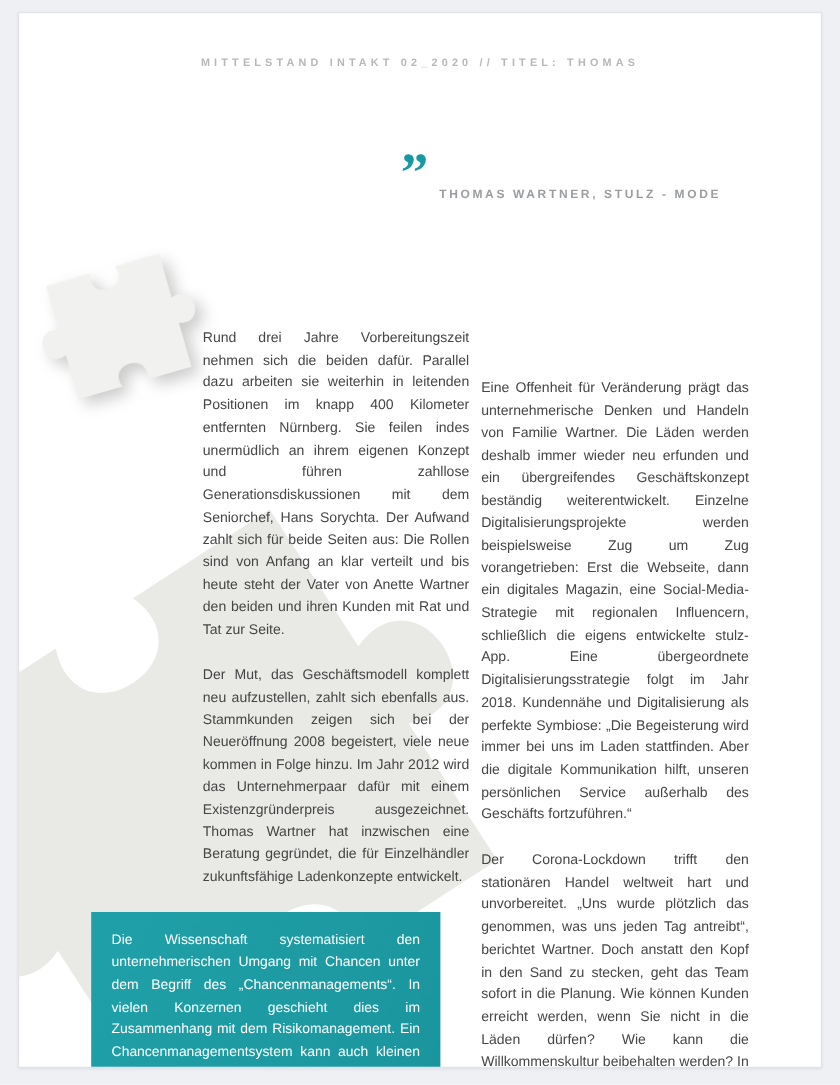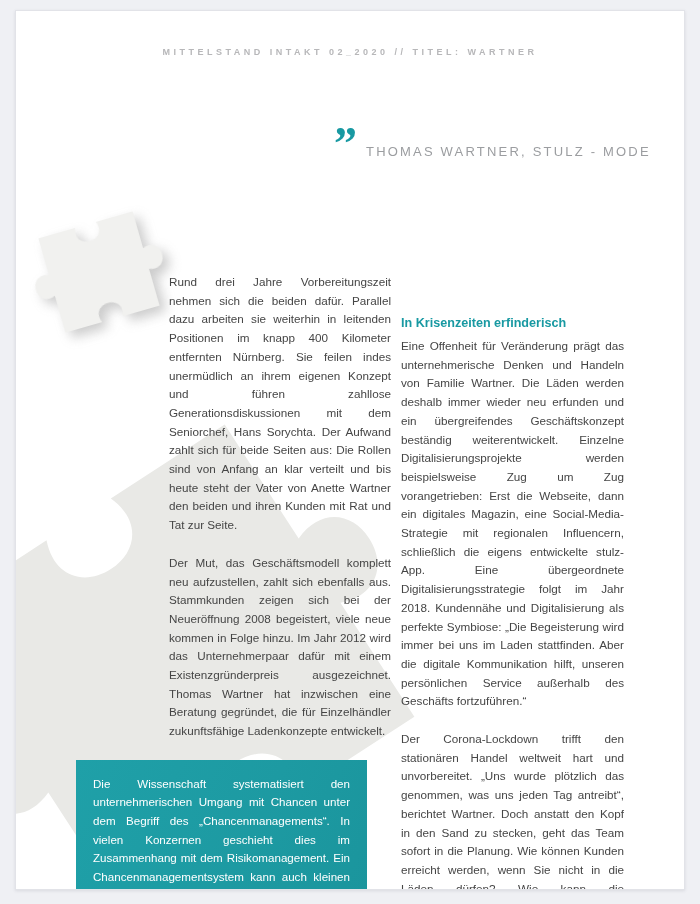--- a/index.html
+++ b/index.html
@@ -64,22 +64,22 @@
   .qclose{
     font-family:"Liberation Serif", serif;
     font-style:normal;font-weight:bold;
     font-size:46px;line-height:0;
     letter-spacing:-5px;
     vertical-align:-15px;
     margin-left:12px;
     color:#1899a2;
   }
   .attrib{
-    margin-top:17px;
-    font-size:13px;font-weight:400;
+    margin-top:30px;
+    font-size:10px;font-weight:700;
     letter-spacing:2.2px;
     color:#9b9da0;
   }
   
   .col{
     position:absolute;
     font-size:11.7px;line-height:18.7px;
     color:#454545;
     text-align:justify;
     z-index:1;
@@ -113,21 +113,21 @@
     width:0;height:0;
     border-top:36px solid #0f7b85;
     border-right:33px solid transparent;
   }
 </style>
 </head>
 <body>
 
 <div class="page">
 
-  <div class="header">MITTELSTAND INTAKT 02_2020 // TITEL: WARTNER</div>
+  <div class="header">MITTELSTAND INTAKT 02_2020 // TITEL: THOMAS</div>
 
   <svg class="puzzle-small" viewBox="-45 -45 290 290" xmlns="http://www.w3.org/2000/svg">
     <path fill="#f1f1ef" d="M0,0 L78,0 C70,20 82,34 100,34 C118,34 130,20 122,0 L200,0 L200,78 C220,70 234,82 234,100 C234,118 220,130 200,122 L200,200 L122,200 C130,180 118,166 100,166 C82,166 70,180 78,200 L0,200 L0,122 C-20,130 -34,118 -34,100 C-34,82 -20,70 0,78 Z"></path>
   </svg>
 
   <svg class="puzzle-big" viewBox="-45 -45 290 290" xmlns="http://www.w3.org/2000/svg">
     <path fill="#e9e9e6" d="M0,0 L78,0 C70,20 82,34 100,34 C118,34 130,20 122,0 L200,0 L200,78 C220,70 234,82 234,100 C234,118 220,130 200,122 L200,200 L122,200 C130,180 118,166 100,166 C82,166 70,180 78,200 L0,200 L0,122 C-20,130 -34,118 -34,100 C-34,82 -20,70 0,78 Z"></path>
   </svg>
 
   <div class="quote">
@@ -141,18 +141,17 @@
     <p>Rund drei Jahre Vorbereitungszeit nehmen sich die beiden dafür. Parallel dazu arbeiten sie weiterhin in leitenden Positionen im knapp 400 Kilometer entfernten Nürnberg. Sie feilen indes unermüdlich an ihrem eigenen Konzept und führen zahllose Generationsdiskussionen mit dem Seniorchef, Hans Sorychta. Der Aufwand zahlt sich für beide Seiten aus: Die Rollen sind von Anfang an klar verteilt und bis heute steht der Vater von Anette Wartner den beiden und ihren Kunden mit Rat und Tat zur Seite.</p>
     <p>Der Mut, das Geschäftsmodell komplett neu aufzustellen, zahlt sich ebenfalls aus. Stammkunden zeigen sich bei der Neueröffnung 2008 begeistert, viele neue kommen in Folge hinzu. Im Jahr 2012 wird das Unternehmerpaar dafür mit einem Existenzgründerpreis ausgezeichnet. Thomas Wartner hat inzwischen eine Beratung gegründet, die für Einzelhändler zukunftsfähige Ladenkonzepte entwickelt.</p>
 
     <div class="infobox">
       <p>Die Wissenschaft systematisiert den unternehmerischen Umgang mit Chancen unter dem Begriff des „Chancenmanagements“. In vielen Konzernen geschieht dies im Zusammenhang mit dem Risikomanagement. Ein Chancenmanagementsystem kann auch kleinen und mittleren Unternehmen helfen, Chancen und Risiken früh zu erkennen und zielgerichtet zu handeln. Mehr Informationen gibt es unter</p>
 
     </div>
   </div>
 
   <div class="col col-right">
-    <h3>In Krisenzeiten erfinderisch</h3>
     <p>Eine Offenheit für Veränderung prägt das unternehmerische Denken und Handeln von Familie Wartner. Die Läden werden deshalb immer wieder neu erfunden und ein übergreifendes Geschäftskonzept beständig weiterentwickelt. Einzelne Digitalisierungsprojekte werden beispielsweise Zug um Zug vorangetrieben: Erst die Webseite, dann ein digitales Magazin, eine Social-Media-Strategie mit regionalen Influencern, schließlich die eigens entwickelte stulz-App. Eine übergeordnete Digitalisierungsstrategie folgt im Jahr 2018. Kundennähe und Digitalisierung als perfekte Symbiose: „Die Begeisterung wird immer bei uns im Laden stattfinden. Aber die digitale Kommunikation hilft, unseren persönlichen Service außerhalb des Geschäfts fortzuführen.“</p>
     <p>Der Corona-Lockdown trifft den stationären Handel weltweit hart und unvorbereitet. „Uns wurde plötzlich das genommen, was uns jeden Tag antreibt“, berichtet Wartner. Doch anstatt den Kopf in den Sand zu stecken, geht das Team sofort in die Planung. Wie können Kunden erreicht werden, wenn Sie nicht in die Läden dürfen? Wie kann die Willkommenskultur beibehalten werden? In dieser Phase gibt es keine Produktwerbung, stattdessen wird Zuversicht an die Kunden kommuniziert. „Trotz geschlossener Geschäfte sind wir für euch da“ lautet die Botschaft.</p>
   </div>
 
 </div>
 
 </body></html>

